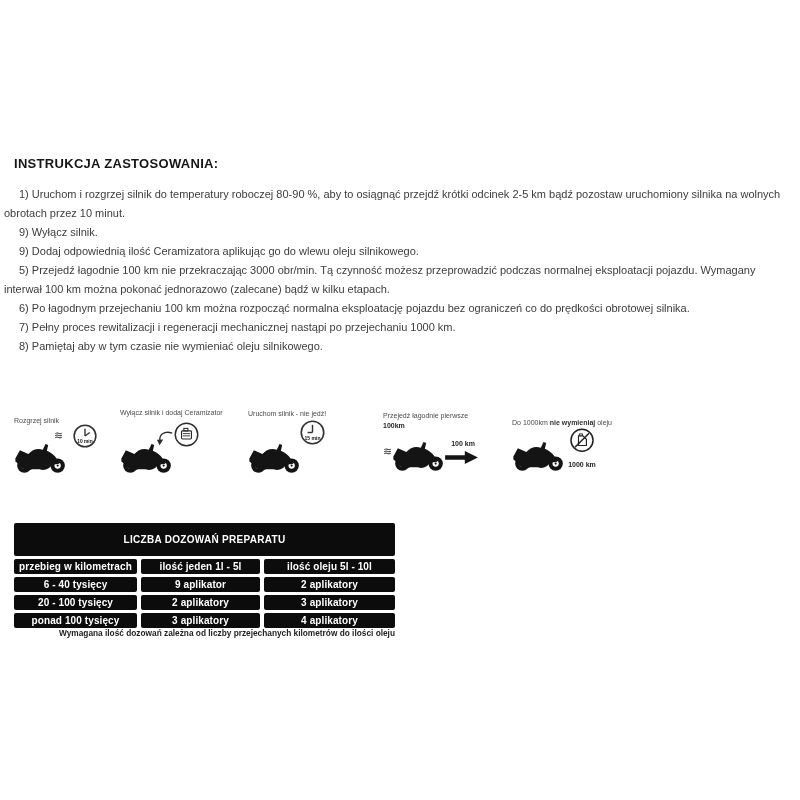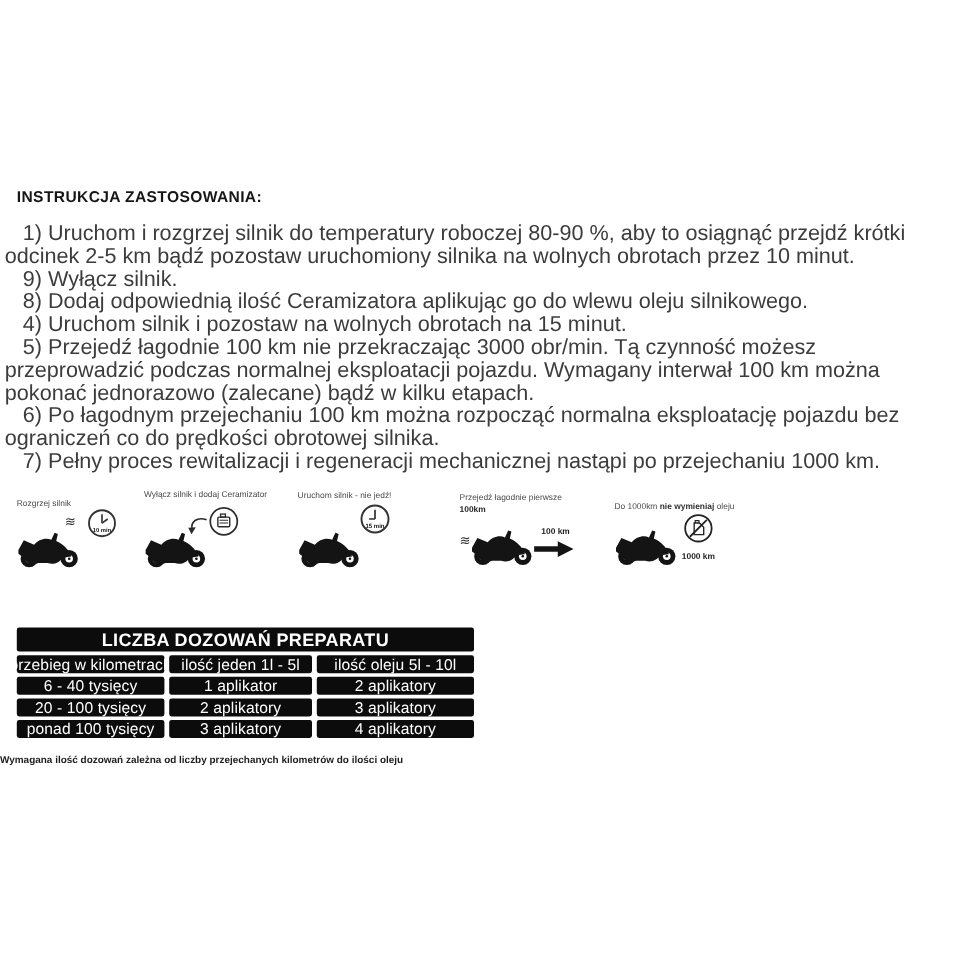--- a/index.html
+++ b/index.html
@@ -8,21 +8,21 @@
     font-family:"Liberation Sans",sans-serif;
     padding-left:24px;
   }
   
   .heading{
     position:absolute;left:14px;top:156px;
     font-size:13px;font-weight:bold;color:#161616;letter-spacing:.3px;
   }
   .steps{
     position:absolute;left:4px;top:185px;width:792px;
-    font-size:18px;line-height:19px;color:#3c3c3c;
+    font-size:11px;line-height:19px;color:#3c3c3c;
   }
   .steps p{margin:0;text-indent:15px;}
   
   .picto{position:absolute;height:72px;color:#4a4a4a;}
   .picto .label{position:absolute;left:0;top:0;font-size:7px;white-space:nowrap;color:#4a4a4a;}
   .picto .label b{color:#303030;}
   .bike{position:absolute;width:54px;height:33px;color:#141414;}
   .waves{position:absolute;font-size:11px;color:#2e2e2e;line-height:10px;}
   .clock,.canicon,.nooil,.pour-arrow,.dist-arrow{position:absolute;}
   .svgtext{font-family:"Liberation Sans",sans-serif;}
@@ -44,36 +44,36 @@
   #g4 .bike{left:9px;top:27px;}
   #g4 .dist-label{left:62px;top:28px;}
   #g4 .dist-arrow{left:62px;top:38px;}
   #g5{left:512px;top:419px;width:112px;}
   #g5 .bike{left:0;top:20px;}
   #g5 .nooil{left:55px;top:8px;}
   #g5 .dist-label{left:52px;top:42px;}
   
   .dosage{position:absolute;left:14px;top:523px;width:381px;}
   .t-title{
-    height:20px;background:#0c0c0c;color:#ffffff;border-radius:2px;
+    height:33px;background:#0c0c0c;color:#ffffff;border-radius:2px;
     display:flex;align-items:center;justify-content:center;
-    font-size:15px;font-weight:bold;letter-spacing:.3px;
+    font-size:10px;font-weight:bold;letter-spacing:.3px;
   }
   .t-grid{
     margin-top:3px;display:grid;grid-template-columns:123px 119px 131px;
     column-gap:4px;row-gap:3px;
   }
   .t-cell{
     height:15px;background:#0c0c0c;color:#ffffff;border-radius:2px;
     display:flex;align-items:center;justify-content:center;
-    font-size:13px;font-weight:normal;letter-spacing:.1px;white-space:nowrap;
+    font-size:10px;font-weight:bold;letter-spacing:.1px;white-space:nowrap;
   }
   
   .footnote{
-    position:absolute;left:0;top:628px;width:381px;text-align:left;
+    position:absolute;left:14px;top:628px;width:381px;text-align:right;
     font-size:8.3px;font-weight:bold;color:#1d1d1d;line-height:11px;
   }
   .footnote div{white-space:nowrap;}
   .hidden-defs{position:absolute;width:0;height:0;overflow:hidden;}
 </style>
 </head>
 <body>
 
 <svg class="hidden-defs" aria-hidden="true">
   <defs>
@@ -89,25 +89,25 @@
   </defs>
 </svg>
 
 <div class="canvas">
 
   <div class="heading">INSTRUKCJA ZASTOSOWANIA:</div>
 
   <div class="steps">
     <p>1) Uruchom i rozgrzej silnik do temperatury roboczej 80-90 %, aby to osiągnąć przejdź krótki odcinek 2-5 km bądź pozostaw uruchomiony silnika na wolnych obrotach przez 10 minut.</p>
     <p>9) Wyłącz silnik.</p>
-    <p>8) Dodaj odpowiednią ilość Ceramizatora aplikując go do wlewu oleju silnikowego.</p>
-    <p>4) Uruchom silnik i pozostaw na wolnych obrotach na 15 minut.</p>
+    <p>9) Dodaj odpowiednią ilość Ceramizatora aplikując go do wlewu oleju silnikowego.</p>
     <p>5) Przejedź łagodnie 100 km nie przekraczając 3000 obr/min. Tą czynność możesz przeprowadzić podczas normalnej eksploatacji pojazdu. Wymagany interwał 100 km można pokonać jednorazowo (zalecane) bądź w kilku etapach.</p>
     <p>6) Po łagodnym przejechaniu 100 km można rozpocząć normalna eksploatację pojazdu bez ograniczeń co do prędkości obrotowej silnika.</p>
     <p>7) Pełny proces rewitalizacji i regeneracji mechanicznej nastąpi po przejechaniu 1000 km.</p>
+    <p>8) Pamiętaj aby w tym czasie nie wymieniać oleju silnikowego.</p>
   </div>
 
   <div class="picto" id="g1">
     <div class="label">Rozgrzej silnik</div>
     <div class="waves">≋</div>
     <svg class="clock" width="26" height="26" viewBox="0 0 30 30">
       <circle cx="15" cy="15" r="12.5" fill="#ffffff" stroke="#333333" stroke-width="1.8"></circle>
       <line x1="15" y1="15" x2="15" y2="6.5" stroke="#333333" stroke-width="1.6"></line>
       <line x1="15" y1="15" x2="20.5" y2="11" stroke="#333333" stroke-width="1.6"></line>
       <text class="svgtext" x="15" y="23.5" text-anchor="middle" font-size="5.6" font-weight="bold" fill="#111111">10 min</text>
@@ -176,21 +176,21 @@
   </div>
 
   <div class="dosage">
     <div class="t-title">LICZBA DOZOWAŃ PREPARATU</div>
     <div class="t-grid">
       <div class="t-cell">przebieg w kilometrach</div>
       <div class="t-cell">ilość jeden 1l - 5l</div>
       <div class="t-cell">ilość oleju 5l - 10l</div>
 
       <div class="t-cell">6 - 40 tysięcy</div>
-      <div class="t-cell">1 aplikator</div>
+      <div class="t-cell">9 aplikator</div>
       <div class="t-cell">2 aplikatory</div>
 
       <div class="t-cell">20 - 100 tysięcy</div>
       <div class="t-cell">2 aplikatory</div>
       <div class="t-cell">3 aplikatory</div>
 
       <div class="t-cell">ponad 100 tysięcy</div>
       <div class="t-cell">3 aplikatory</div>
       <div class="t-cell">4 aplikatory</div>
     </div>

